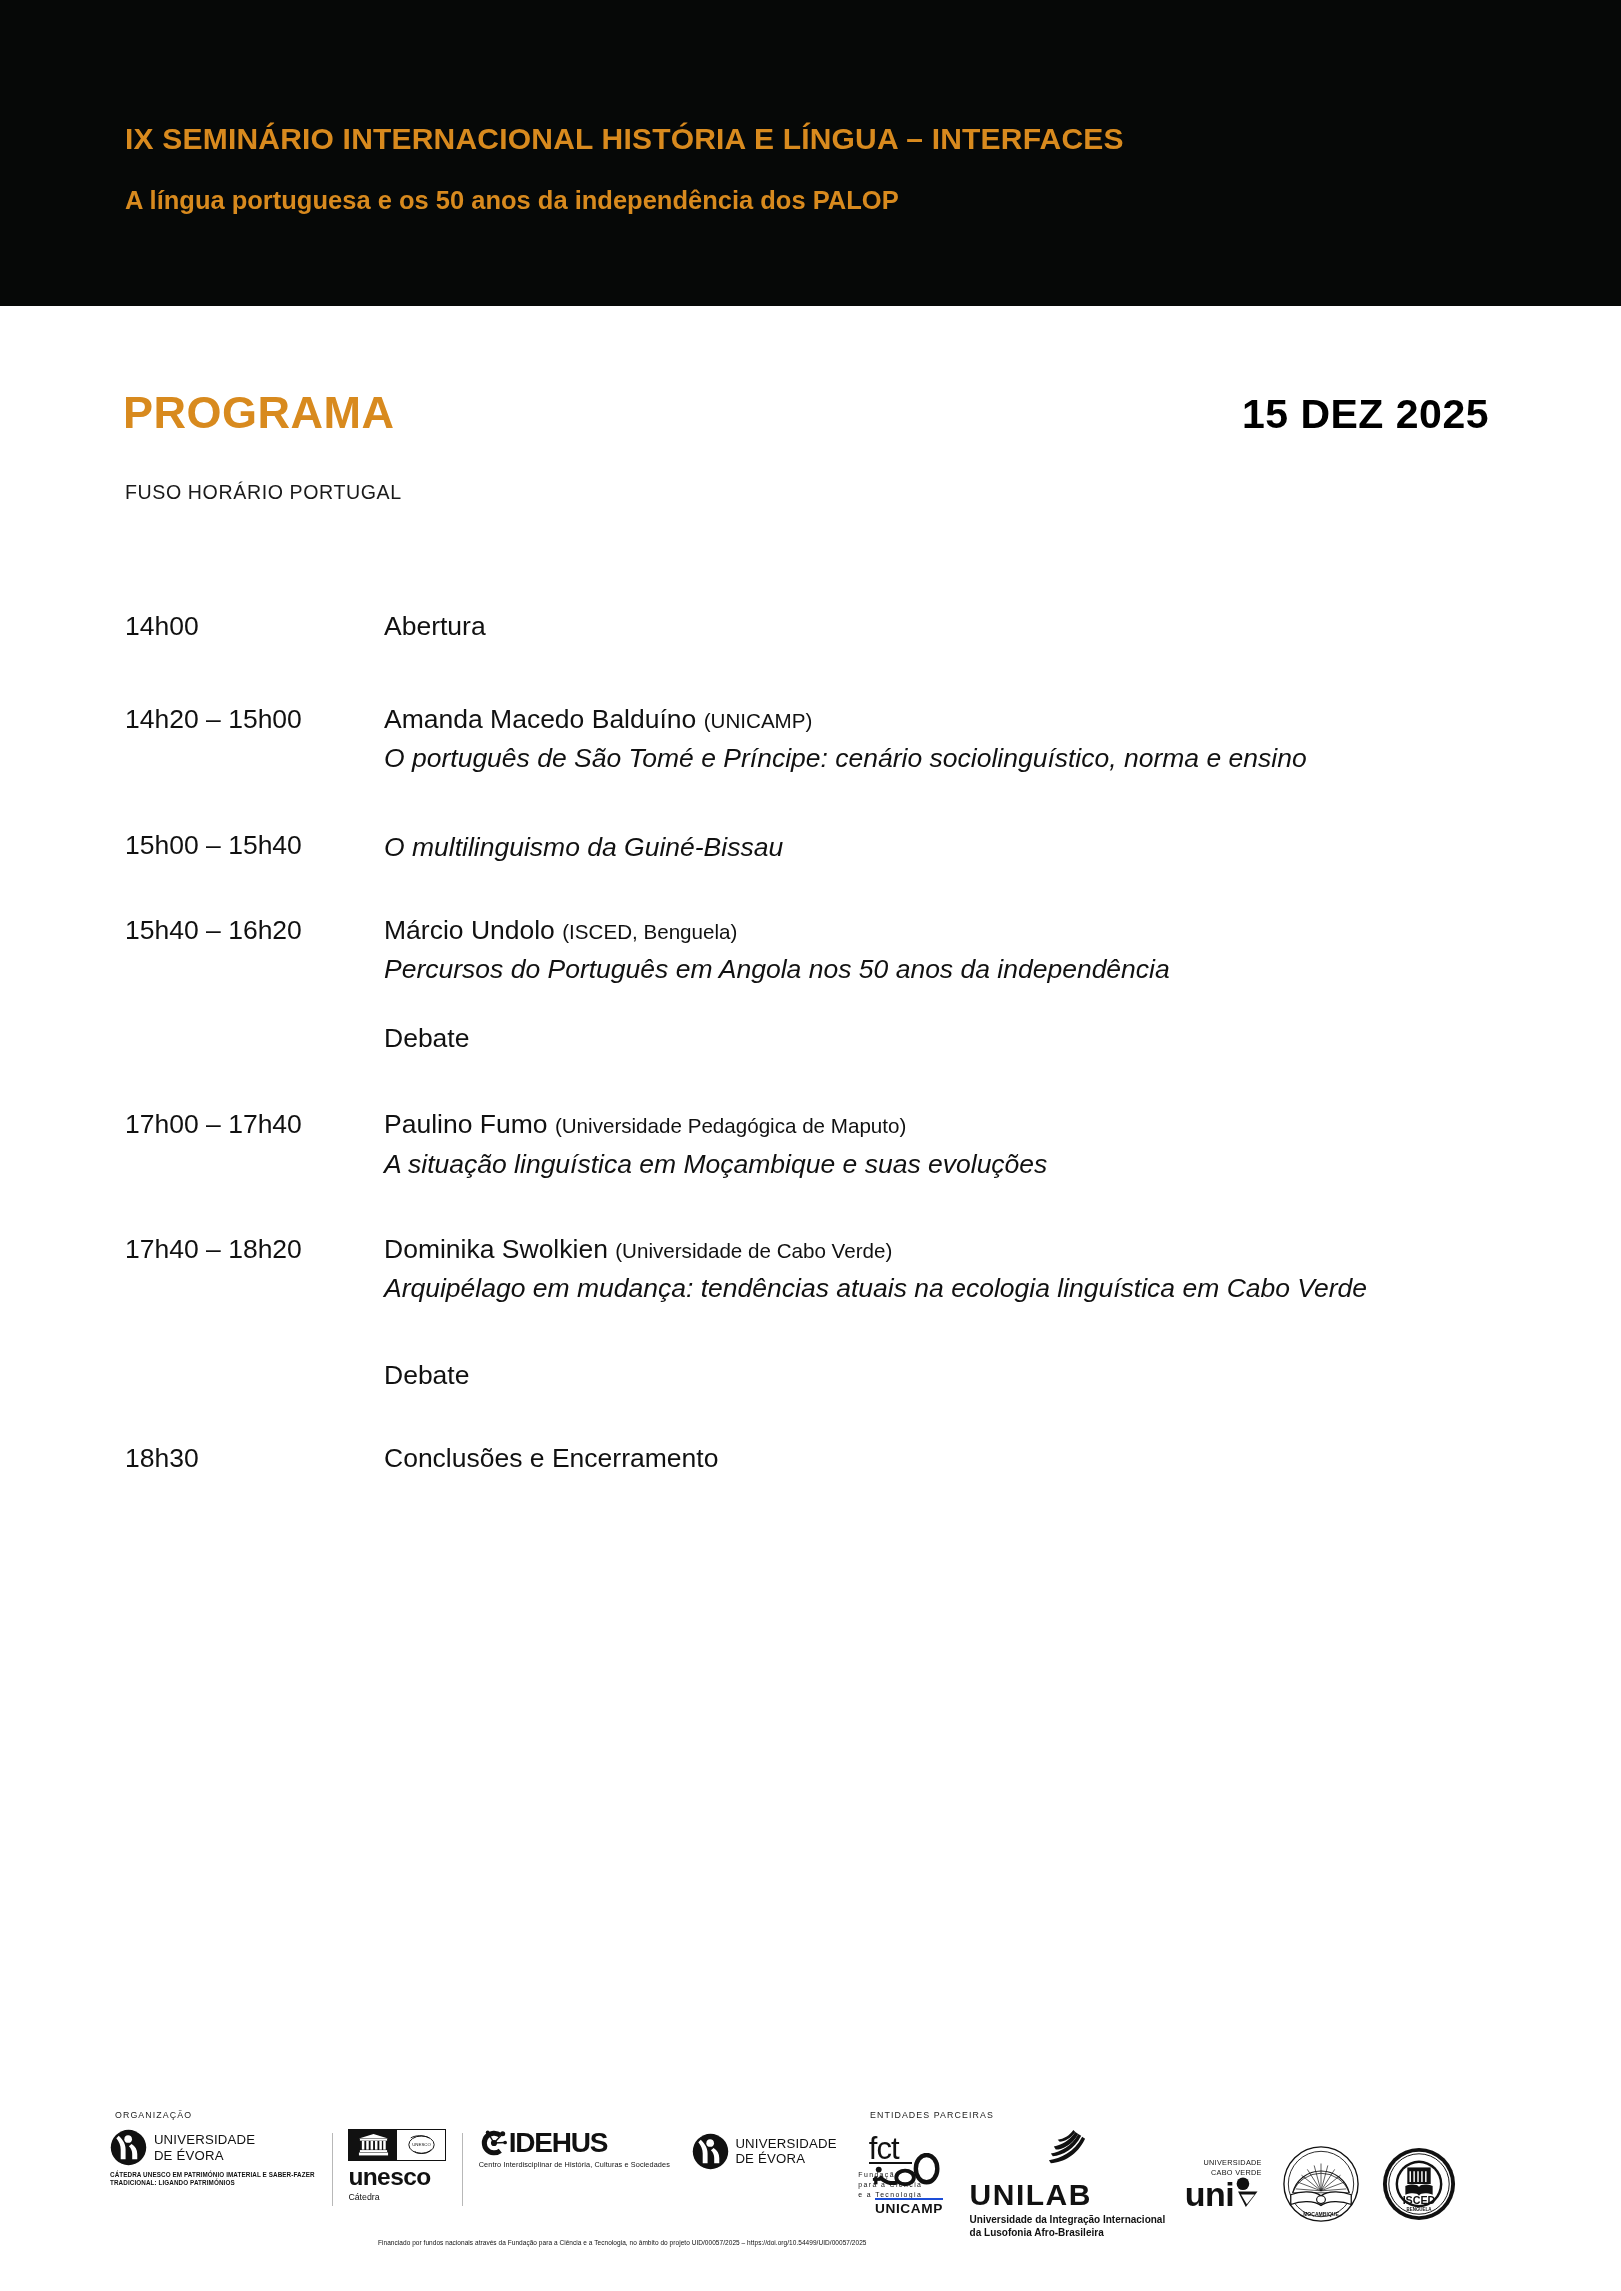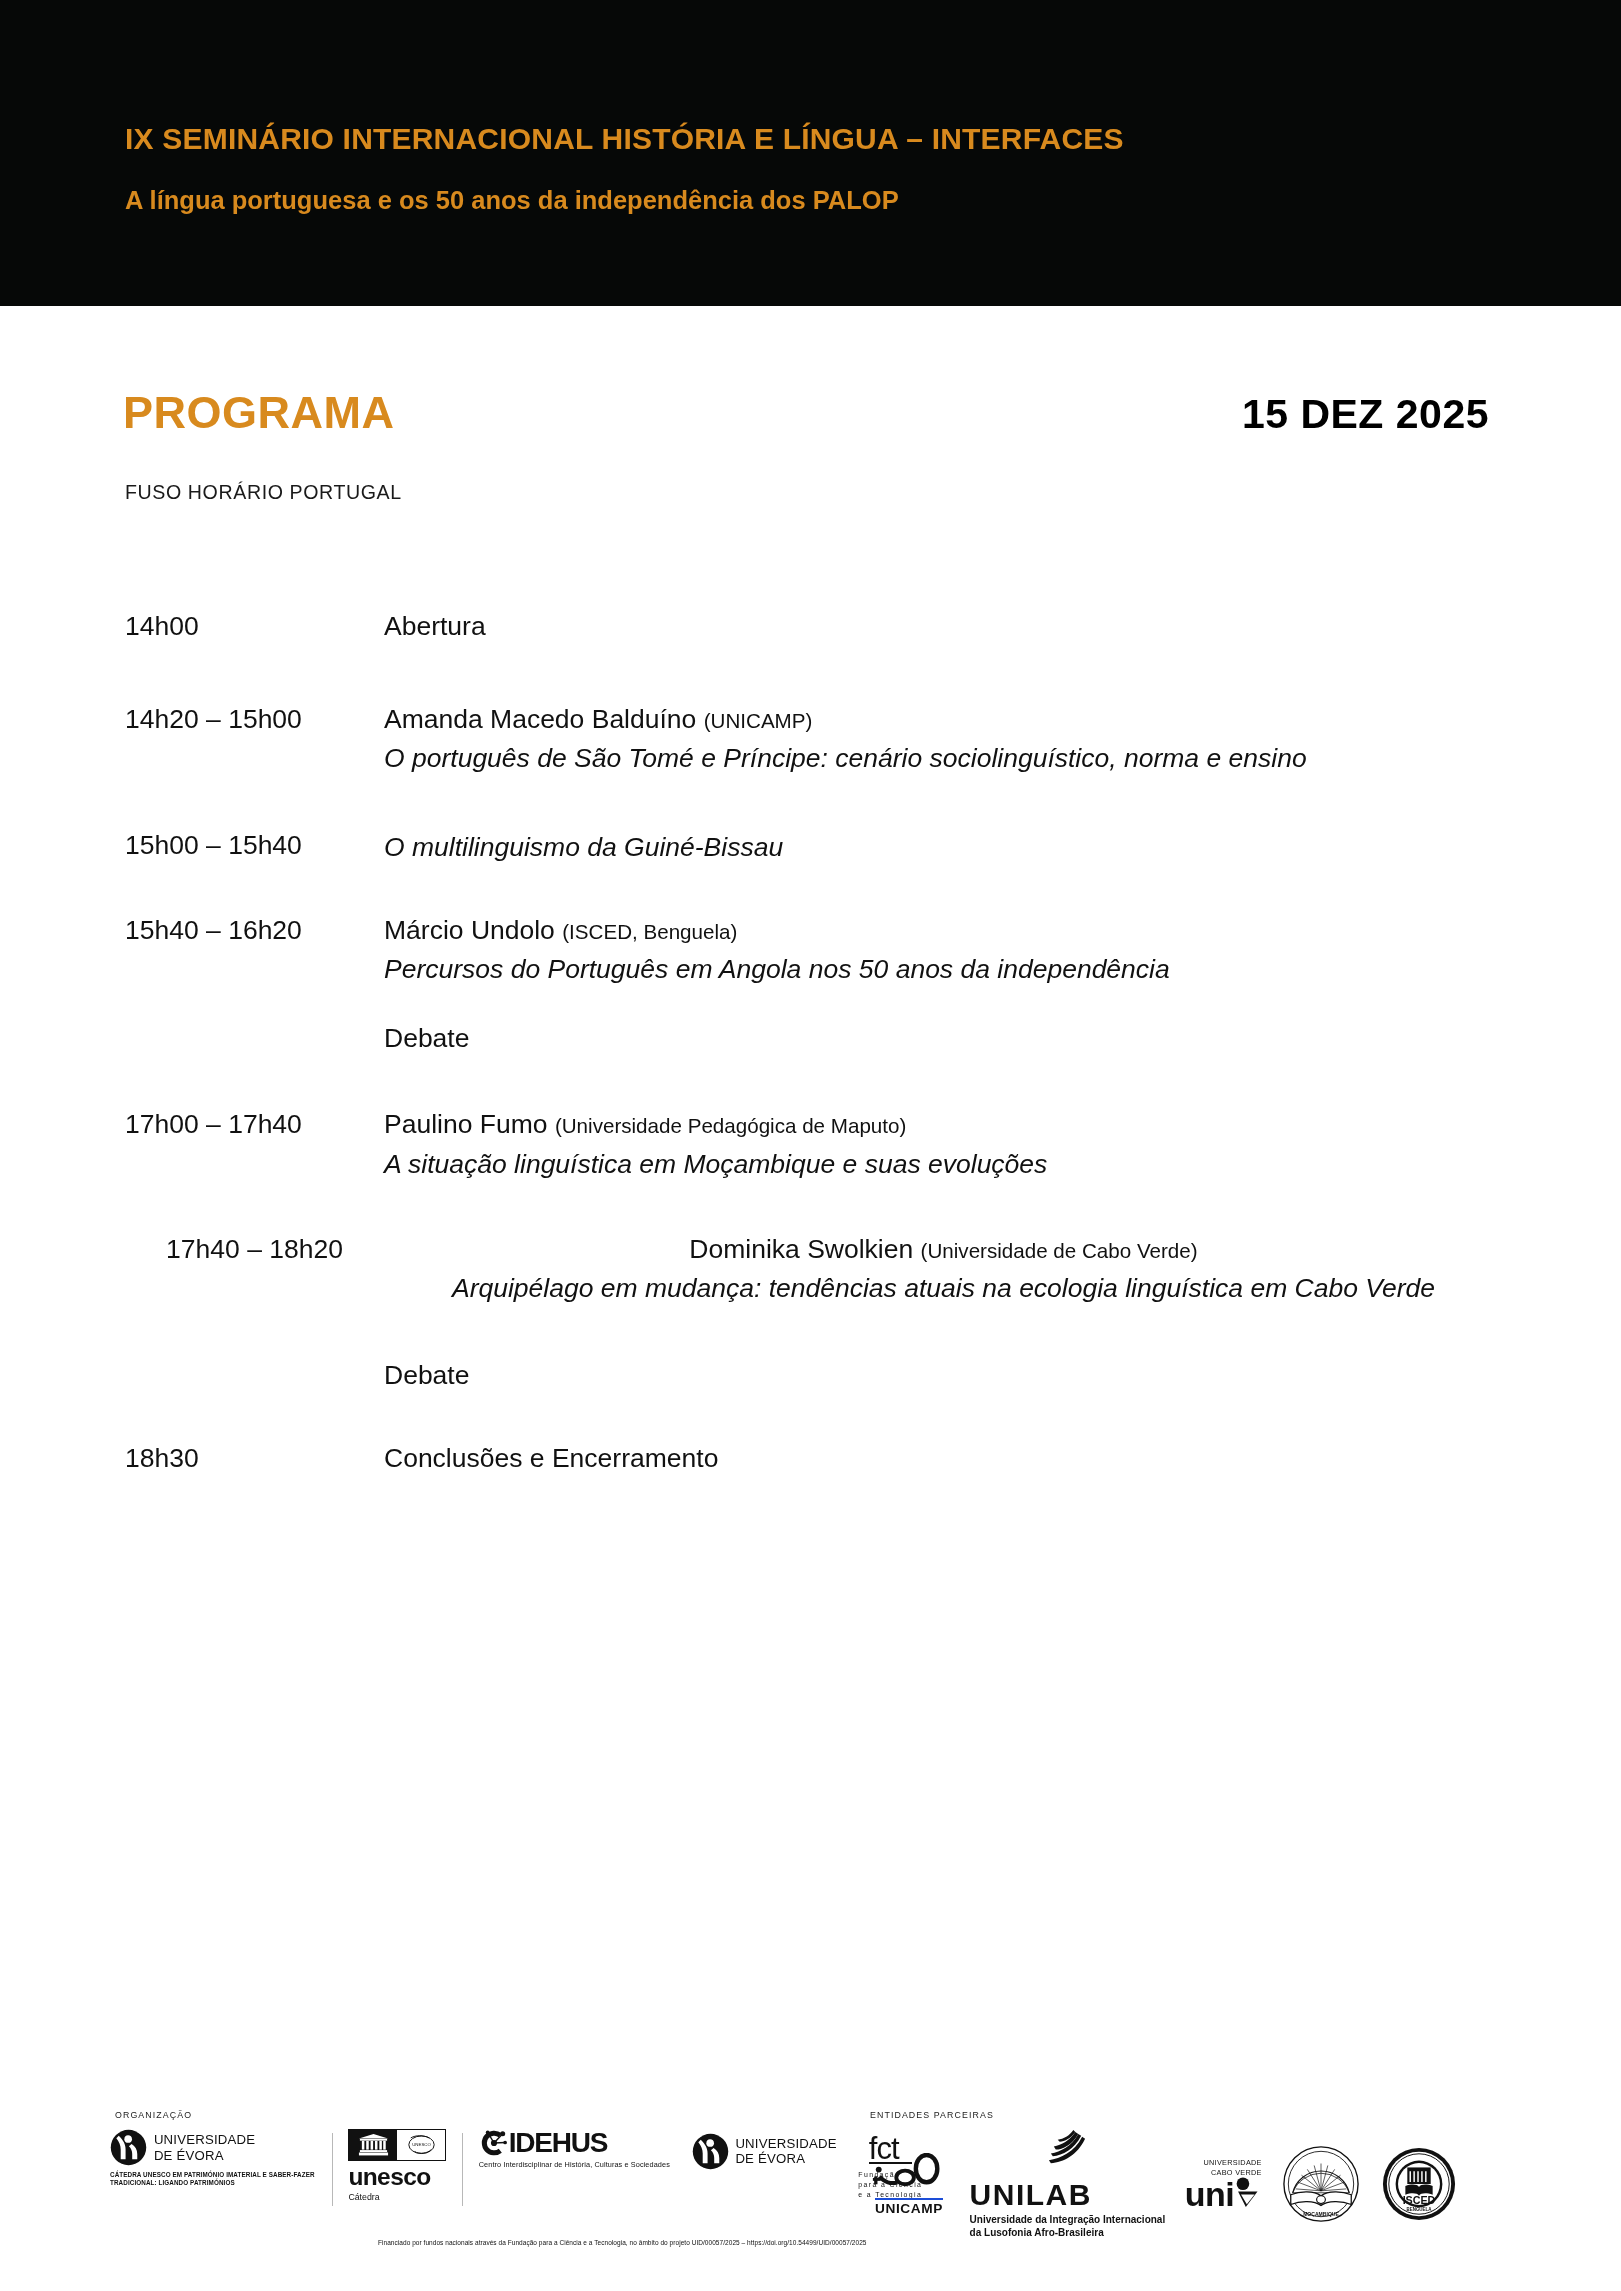--- a/index.html
+++ b/index.html
@@ -302,21 +302,21 @@
         <div class="sched-plain">Debate</div>
       </div>
     </div>
     <div class="sched-row" style="margin-bottom: 47px;">
       <div class="sched-time">17h00 – 17h40</div>
       <div class="sched-body">
         <div class="sched-heading"><span>Paulino Fumo </span><span class="sched-affil">(Universidade Pedagógica de Maputo)</span></div>
         <div class="sched-talk">A situação linguística em Moçambique e suas evoluções</div>
       </div>
     </div>
-    <div class="sched-row" style="margin-bottom: 49px; text-align: center;">
+    <div class="sched-row" style="margin-bottom: 49px;">
       <div class="sched-time">17h40 – 18h20</div>
       <div class="sched-body">
         <div class="sched-heading"><span>Dominika Swolkien </span><span class="sched-affil">(Universidade de Cabo Verde)</span></div>
         <div class="sched-talk">Arquipélago em mudança: tendências atuais na ecologia linguística em Cabo Verde</div>
       </div>
     </div>
     <div class="sched-row" style="margin-bottom: 45px;">
       <div class="sched-time"></div>
       <div class="sched-body">
         <div class="sched-plain">Debate</div>

